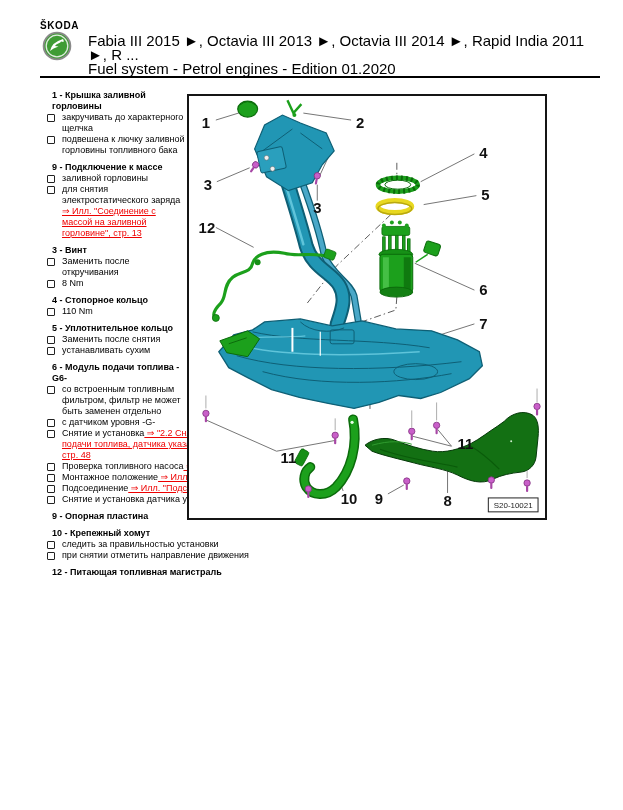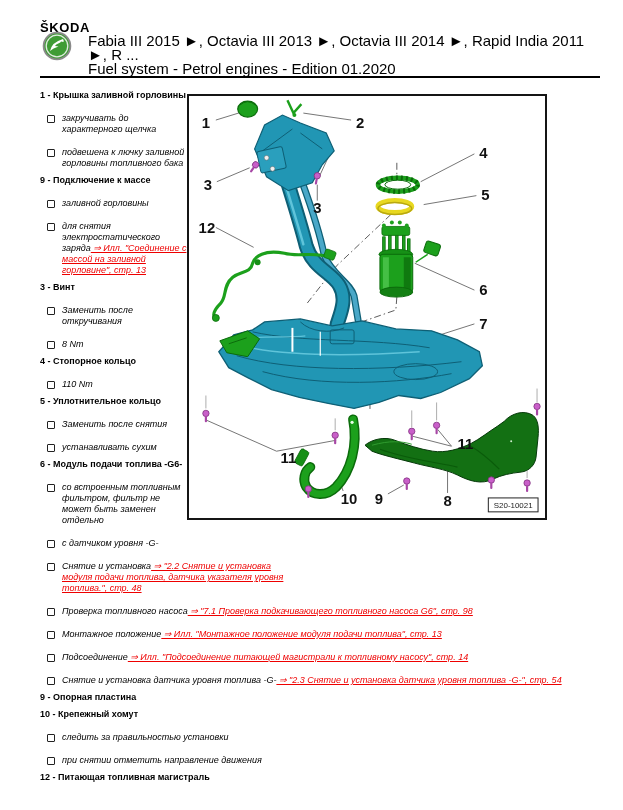--- a/index.html
+++ b/index.html
@@ -2,32 +2,32 @@
 <html><head>
 <meta charset="utf-8">
 <style>
   html,body{margin:0;padding:0;}
   body{
     width:623px;height:810px;position:relative;overflow:hidden;
     background:#ffffff;color:#000;
     font-family:"Liberation Sans", sans-serif;
   }
   
-  .brand{position:absolute;left:40px;top:20px;font-size:13px;font-weight:bold;letter-spacing:.6px;}
+  .brand{position:absolute;left:40px;top:20px;font-size:10px;font-weight:bold;letter-spacing:.6px;}
   .logo{position:absolute;left:42px;top:31px;width:30px;height:30px;}
   .titles{position:absolute;left:88px;top:34px;width:512px;font-size:15px;line-height:14px;}
   .rule{position:absolute;left:40px;top:76px;width:560px;height:0;border-top:2px solid #000;}
 
   
   #parts-list{position:absolute;left:40px;top:84px;width:560px;font-size:9px;line-height:11px;}
   .part-item{margin-top:6px;}
   .part-item.narrow{width:148px;}
   .part-item.wide{width:555px;}
-  .part-title{font-weight:bold;}
-  .bullet{position:relative;padding-left:22px;margin-top:12px;font-style:italic;}
+  .part-title{font-weight:bold;margin-left:12px;}
+  .bullet{position:relative;padding-left:22px;margin-top:0;}
   .bullet.semi{width:230px;}
   .bullet.wide{width:540px;}
   .cb{position:absolute;left:7px;top:1.5px;width:6px;height:6px;border:1.2px solid #222;border-radius:1px;background:#fff;}
   .blink{color:#ee0000;text-decoration:underline;cursor:pointer;}
 
   
   .diagram-frame{
     position:absolute;left:187px;top:94px;width:360px;height:426px;
     border:2px solid #151515;box-sizing:border-box;background:#fff;
   }

